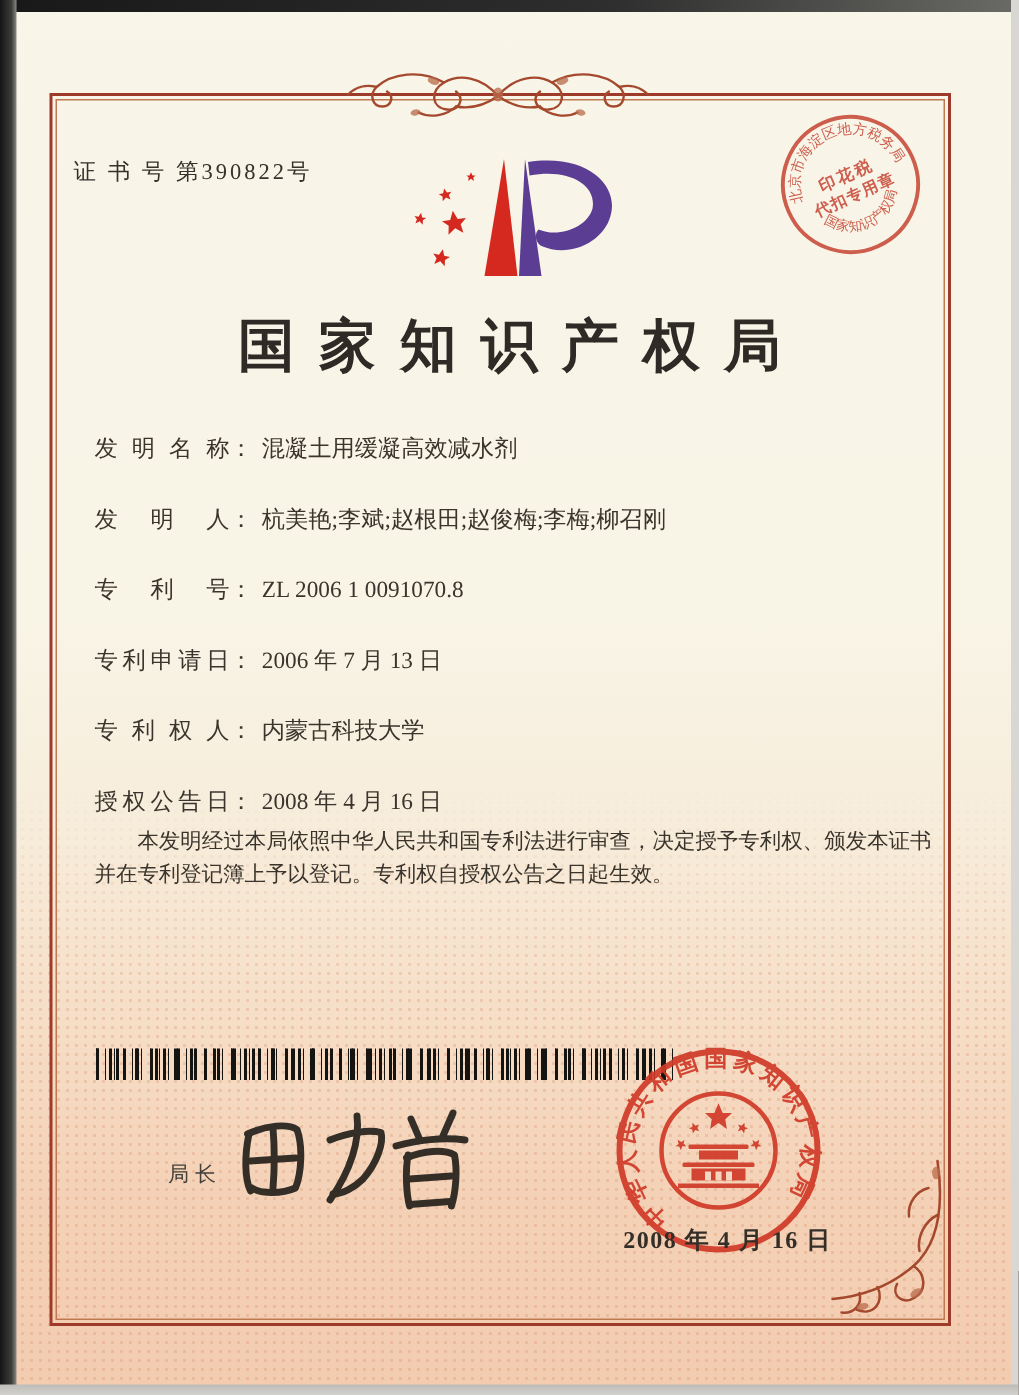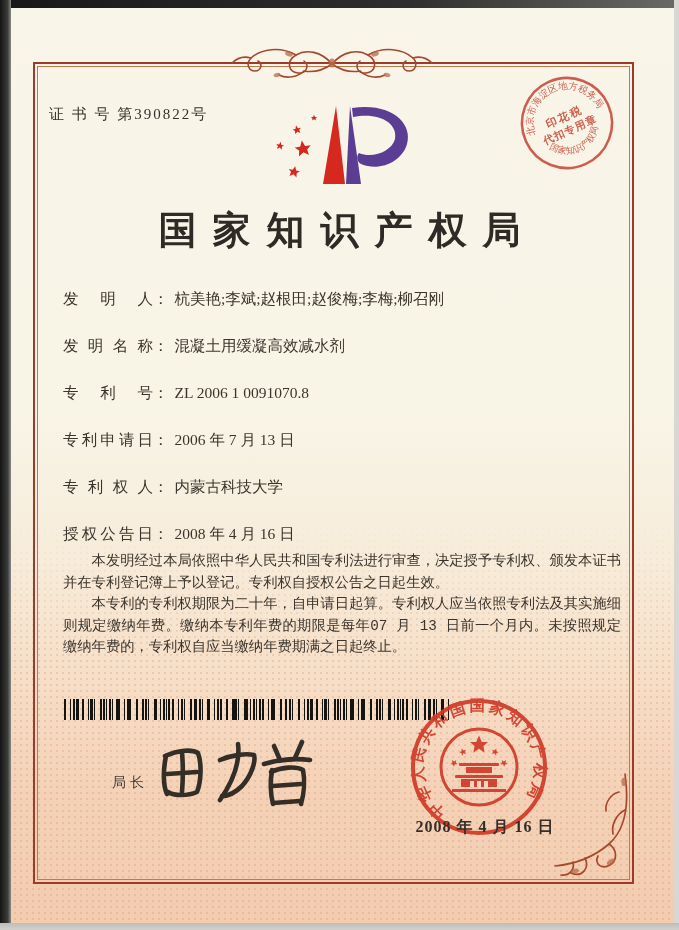--- a/index.html
+++ b/index.html
@@ -25,21 +25,21 @@
   
   .certno{position:absolute;left:49px;top:105px;font-size:15px;letter-spacing:2px;color:#35312b;z-index:3;}
   .logo{position:absolute;left:272px;top:102px;z-index:3;}
   .title{position:absolute;left:0;right:0;top:205px;text-align:center;font-size:38px;font-weight:bold;
          letter-spacing:16px;text-indent:16px;color:#2e2a25;z-index:3;}
   .fields{position:absolute;left:63px;top:289px;right:60px;z-index:3;font-size:15.5px;}
   .frow{margin-bottom:26px;white-space:nowrap;}
   .flabel{display:inline-block;min-width:90px;text-align:justify;text-align-last:justify;color:#3b342c;}
   .fval{margin-left:6px;}
   .paras{position:absolute;left:63px;right:58px;top:551px;z-index:3;font-size:14.3px;line-height:21.6px;
-         text-align:justify;color:#3b342c;font-family:Liberation Mono, monospace;}
+         text-align:justify;color:#3b342c;}
   .paras p{margin:0;text-indent:2em;}
   .barcode{position:absolute;left:64px;top:699px;width:386px;height:21px;z-index:3;
            background-image:
              repeating-linear-gradient(90deg,#161410 0 2px,transparent 2px 9px),
              repeating-linear-gradient(90deg,#161410 0 1px,transparent 1px 6px),
              repeating-linear-gradient(90deg,#161410 0 2px,transparent 2px 13px);}
   .commissioner{position:absolute;left:112px;top:774px;font-size:14px;letter-spacing:4px;z-index:3;color:#44403a;}
   .signature{position:absolute;left:150px;top:734px;z-index:4;}
   .seal{position:absolute;left:404px;top:692px;z-index:4;opacity:.92;}
   .taxstamp{position:absolute;left:506px;top:62px;z-index:4;opacity:.88;}
@@ -126,42 +126,41 @@
       </text>
       <text x="0" y="-3" text-anchor="middle" font-size="11" font-weight="bold" fill="#c84a38" letter-spacing="2">印花税</text>
       <text x="0" y="11" text-anchor="middle" font-size="10.5" font-weight="bold" fill="#c84a38" letter-spacing="1">代扣专用章</text>
     </g>
   </svg>
 
   <div class="title">国家知识产权局</div>
 
   <div class="fields">
     <div class="frow">
+      <span class="flabel">发明名称</span><span>：</span><span class="fval">混凝土用缓凝高效减水剂</span>
+    </div>
+    <div class="frow">
       <span class="flabel">发明人</span><span>：</span><span class="fval">杭美艳;李斌;赵根田;赵俊梅;李梅;柳召刚</span>
-    </div>
-    <div class="frow">
-      <span class="flabel">发明名称</span><span>：</span><span class="fval">混凝土用缓凝高效减水剂</span>
     </div>
     <div class="frow">
       <span class="flabel">专利号</span><span>：</span><span class="fval">ZL 2006 1 0091070.8</span>
     </div>
     <div class="frow">
       <span class="flabel">专利申请日</span><span>：</span><span class="fval">2006 年 7 月 13 日</span>
     </div>
     <div class="frow">
       <span class="flabel">专利权人</span><span>：</span><span class="fval">内蒙古科技大学</span>
     </div>
     <div class="frow">
       <span class="flabel">授权公告日</span><span>：</span><span class="fval">2008 年 4 月 16 日</span>
     </div>
   </div>
 
   <div class="paras">
     <p>本发明经过本局依照中华人民共和国专利法进行审查，决定授予专利权、颁发本证书并在专利登记簿上予以登记。专利权自授权公告之日起生效。</p>
-    <p>本专利的专利权期限为二十年，自申请日起算。专利权人应当依照专利法及其实施细则规定缴纳年费。缴纳本专利年费的期限是每年07 月 13 日前一个月内。未按照规定缴纳年费的，专利权自应当缴纳年费期满之日起终止。</p>
   </div>
 
   <div class="barcode"></div>
 
   <div class="commissioner">局长</div>
   <svg class="signature" width="178" height="88" viewBox="0 0 178 88">
     <g fill="none" stroke="#201d18" stroke-width="4.6" stroke-linecap="round" stroke-linejoin="round" opacity=".9">
 
       <path d="M16,22 C13,36 13,52 17,60"></path>
       <path d="M15,22 C28,16 42,15 48,19 C52,30 51,48 47,58 C38,62 24,62 18,58"></path>

